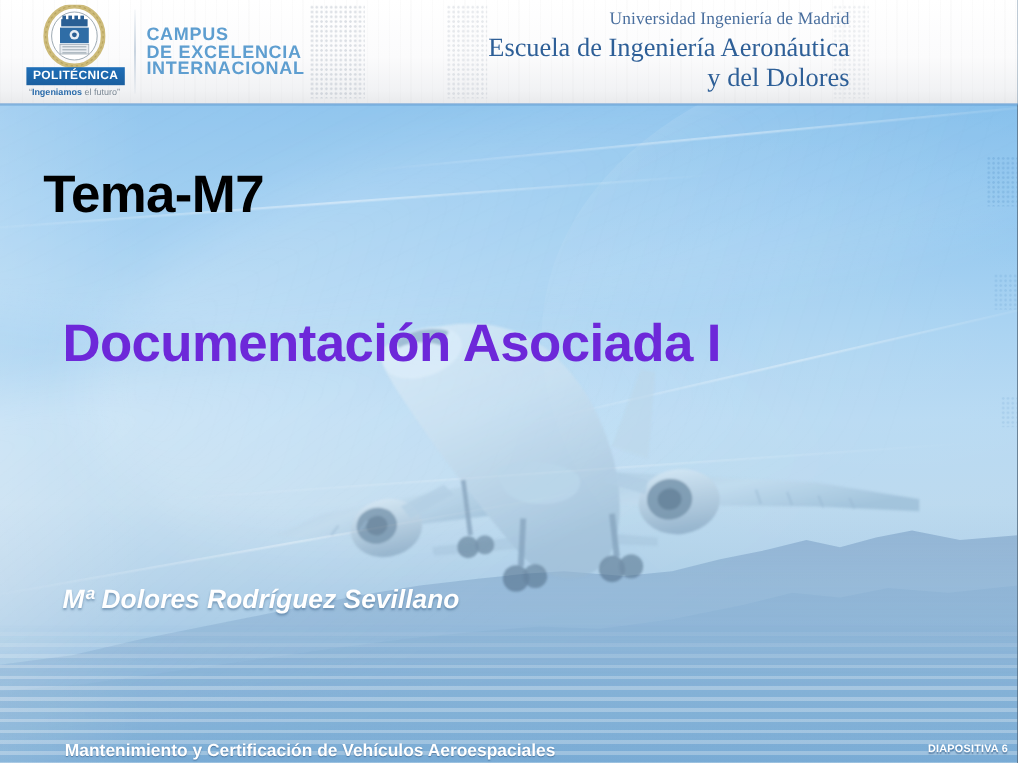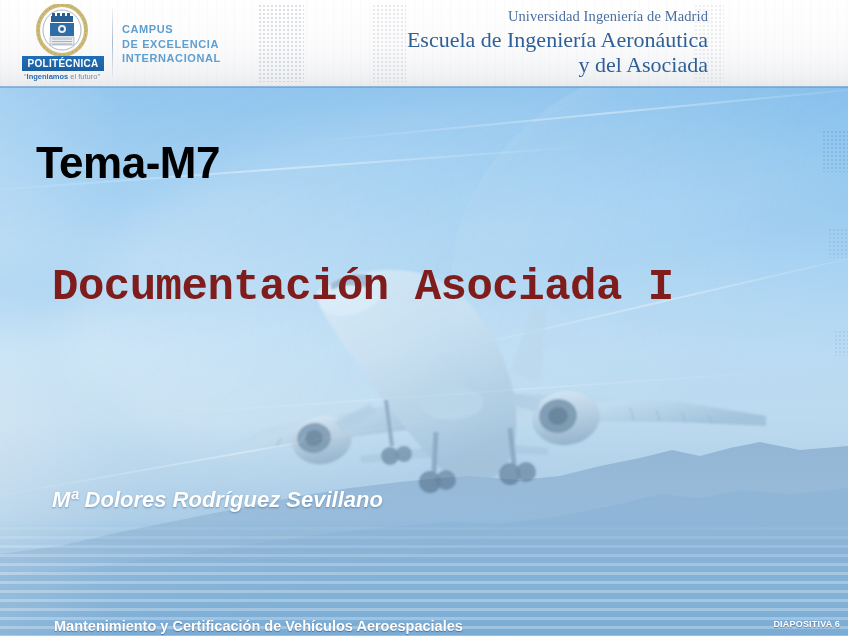--- a/index.html
+++ b/index.html
@@ -182,21 +182,21 @@
   .upm-tagline b { color: #2b6cab; font-weight: bold; }
 
   .hdr-divider {
     position: absolute; left: 112px; top: 8px;
     width: 1px; height: 70px;
     background: linear-gradient(to bottom, rgba(150,170,190,0.1), rgba(140,165,190,0.75), rgba(150,170,190,0.1));
   }
   .campus-text {
     position: absolute; left: 122px; top: 22px;
     color: #5e9ed0;
-    font-size: 11px;
+    font-size: 15px;
     font-weight: bold;
     line-height: 14.5px;
     letter-spacing: .6px;
     font-family: "Liberation Sans", sans-serif;
   }
 
   .eiae-block { position: absolute; right: 4px; top: 6px; width: 140px; height: 76px; }
 
   .univ-text {
     position: absolute; left: 330px; top: 8px; width: 378px;
@@ -216,23 +216,23 @@
     font-weight: bold;
     color: #000000;
     letter-spacing: -0.5px;
     font-family: "Liberation Sans", sans-serif;
   }
   .title-sub {
     position: absolute;
     left: 52px; top: 262px;
     font-size: 44px;
     font-weight: bold;
-    color: #7f1d1d;
+    color: #6d28d9;
     letter-spacing: -0.5px;
-    font-family: Liberation Mono, monospace;
+    font-family: Liberation Sans, sans-serif;
   }
   .author {
     position: absolute;
     left: 52px; top: 487px;
     font-size: 22px;
     font-weight: bold;
     font-style: italic;
     color: #ffffff;
     text-shadow: 0 1px 2px rgba(40,80,120,0.45);
     font-family: "Liberation Sans", sans-serif;
@@ -431,21 +431,21 @@
 
     <div class="campus-text">
       <div>CAMPUS</div>
       <div>DE EXCELENCIA</div>
       <div>INTERNACIONAL</div>
     </div>
 
     <div class="univ-text">
       <div class="univ-line1">Universidad Ingeniería de Madrid</div>
       <div class="univ-line2">Escuela de Ingeniería Aeronáutica</div>
-      <div class="univ-line3">y del Asociada</div>
+      <div class="univ-line3">y del Dolores</div>
     </div>
 
   </div>
 
   <div class="title-main">Tema-M7</div>
   <div class="title-sub">Documentación Asociada I</div>
   <div class="author">Mª Dolores Rodríguez Sevillano</div>
 
   <div class="footer-text">Mantenimiento y Certificación de Vehículos Aeroespaciales</div>
   <div class="slide-number">DIAPOSITIVA 6</div>

